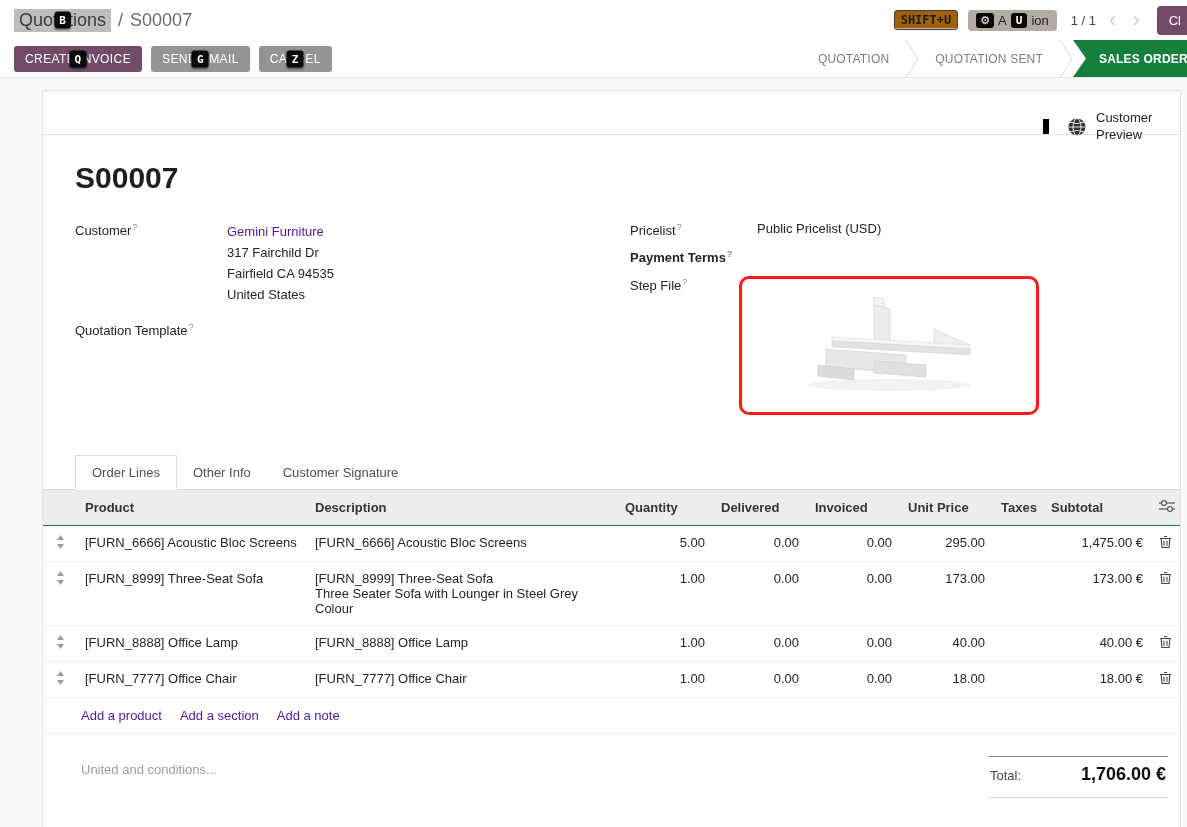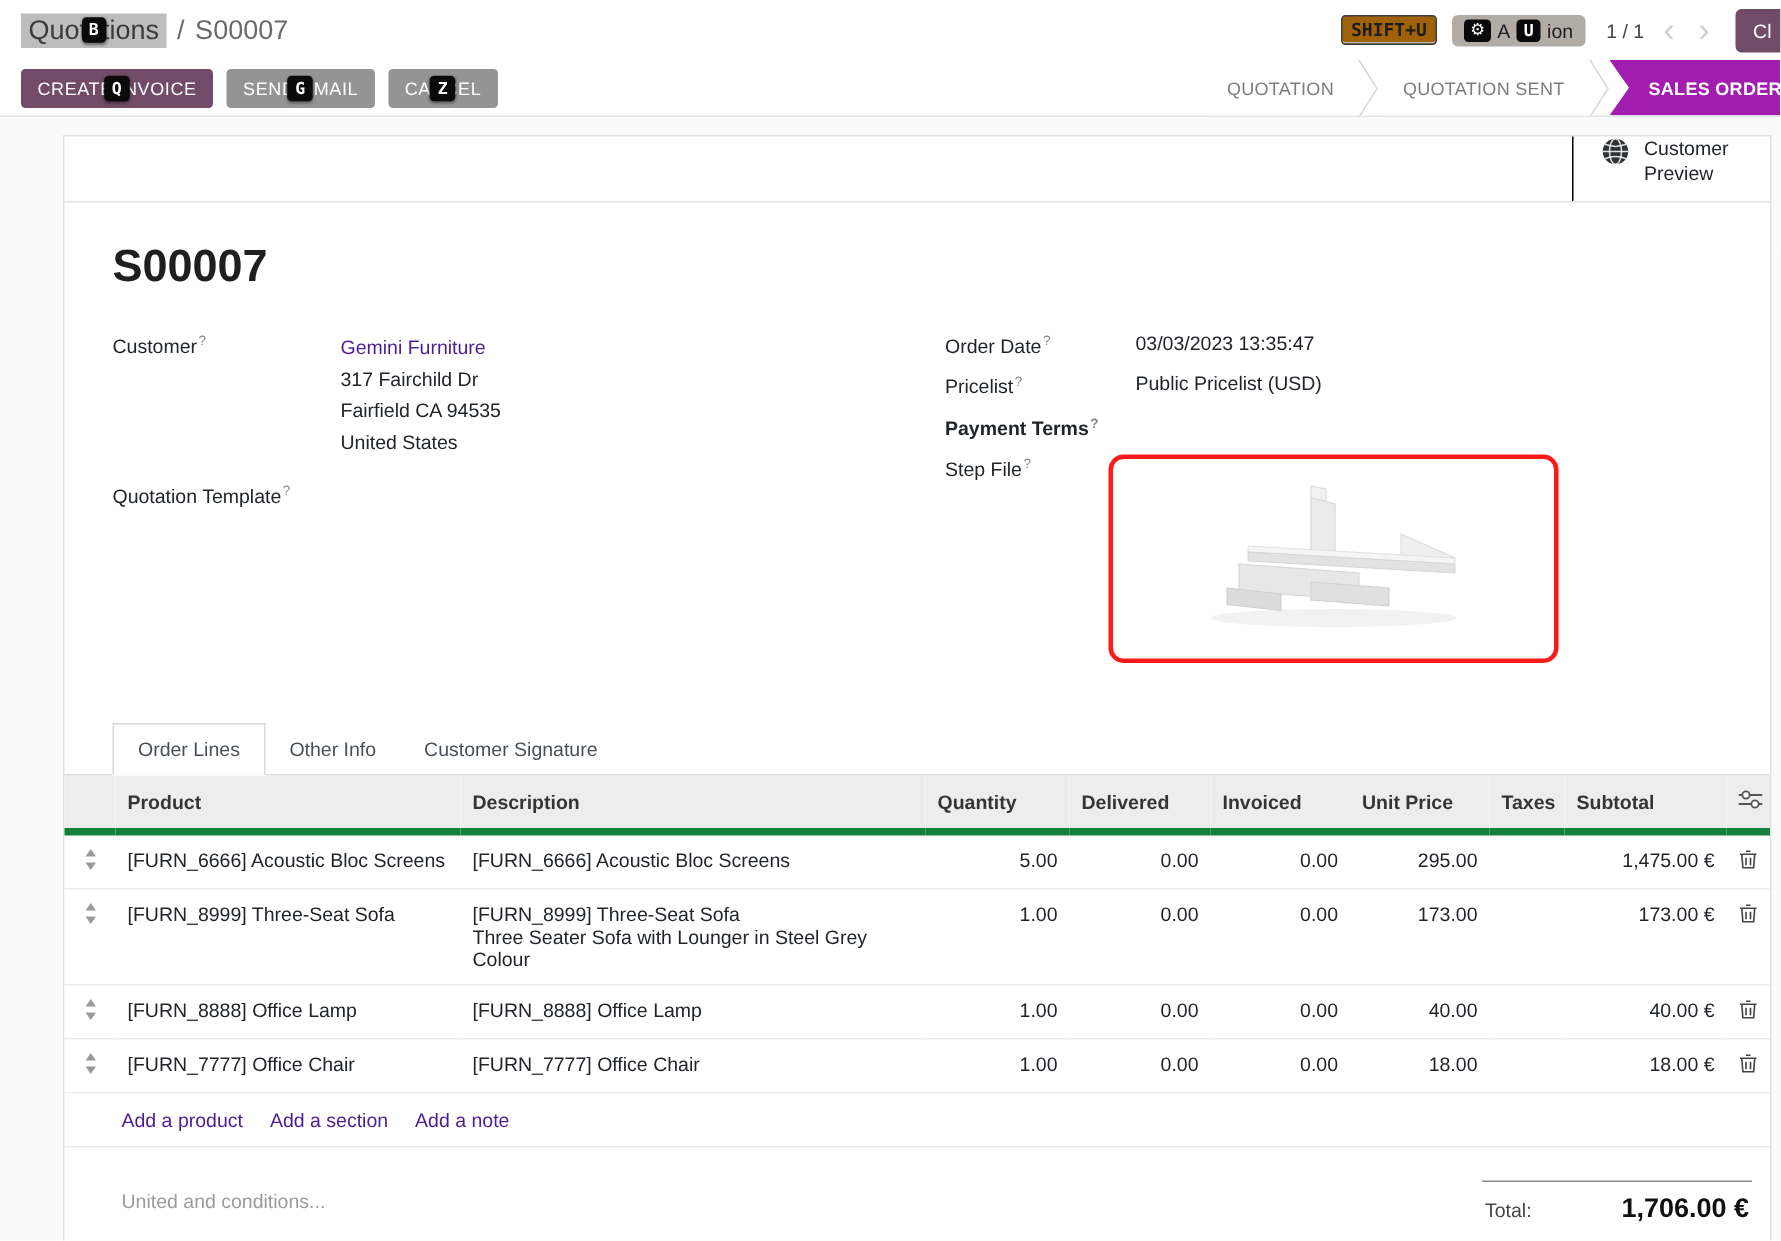--- a/index.html
+++ b/index.html
@@ -74,33 +74,33 @@
   .btn-secondary { background: #949494; }
 
   .statusbar { display: flex; align-items: stretch; margin-left: auto; }
   .step {
     display: flex; align-items: center; padding: 0 16px;
     color: #7d7d7d; font-size: 12px; letter-spacing: .2px; background: #fff;
     cursor: pointer; white-space: nowrap;
   }
   .step-sep { display: block; height: 38px; }
   .step-active {
-    background: #a21caf; color: #fff; font-weight: 700;
+    background: #15803d; color: #fff; font-weight: 700;
     padding: 0 0 0 26px; width: 114px; overflow: hidden;
     clip-path: polygon(0 0, 100% 0, 100% 100%, 0 100%, 13px 50%);
   }
 
   
   .content { background: #fafafa; height: 749px; padding: 12px 6px 0 42px; overflow: hidden; }
   .sheet { background: #fff; border: 1px solid #e2e2e2; min-height: 900px; }
 
   .sheet-header { height: 44px; border-bottom: 1px solid #e4e4e4; display: flex; justify-content: flex-end; }
   .customer-preview {
-    display: flex; align-items: flex-start; gap: 9px; padding: 0 18px;
-    border-left: 1px solid #000000; cursor: pointer;
+    display: flex; align-items: center; gap: 9px; padding: 0 18px;
+    border-left: 6px solid #000000; cursor: pointer; margin-top: 28px;
   }
   .cp-label { width: 66px; line-height: 1.3; color: #212529; }
 
   .form { padding: 26px 32px 0; }
   .title { font-size: 30px; font-weight: 700; color: #1f1f1f; margin-bottom: 26px; }
 
   .field-grid { display: flex; }
   .col-left { width: 555px; }
   .col-right { flex: 1; }
   .frow { display: flex; margin-bottom: 10px; }
@@ -124,21 +124,21 @@
   .tab { padding: 9px 16px; color: #495057; cursor: pointer; }
   .tab.active {
     background: #fff; border: 1px solid #dadada; border-bottom: 1px solid #fff;
     margin-bottom: -1px;
   }
 
   
   table.lines { width: 100%; border-collapse: collapse; font-size: 13px; table-layout: fixed; }
   table.lines thead th {
     background: #ededed; font-weight: 700; color: #353535; text-align: left;
-    padding: 9px 8px; border-bottom: 5px solid #15803d; white-space: nowrap; overflow: hidden;
+    padding: 9px 8px; border-bottom: 1px solid #15803d; white-space: nowrap; overflow: hidden;
   }
   table.lines td {
     padding: 9px 8px; border-bottom: 1px solid #ececec; vertical-align: top;
     color: #212529; background: #fff;
   }
   .num { text-align: right; }
   .cell-highlight { color: #714B67; }
   .handle-cell { text-align: center; padding-top: 11px; cursor: grab; }
   .trash-cell { text-align: center; cursor: pointer; padding-left: 2px; padding-right: 2px; }
   .desc2 { margin-top: 0; }
@@ -250,24 +250,20 @@
                 <div class="addr-line">United States</div>
               </div>
             </div>
             <div class="frow mt-template">
               <span class="flabel"><span>Quotation Template</span><sup class="help">?</sup></span>
               <span class="fvalue"></span>
             </div>
           </div>
 
           <div class="col-right">
-            <div class="frow">
-              <span class="flabel"><span>Order Date</span><sup class="help">?</sup></span>
-              <span class="fvalue">03/03/2023 13:35:47</span>
-            </div>
             <div class="frow">
               <span class="flabel"><span>Pricelist</span><sup class="help">?</sup></span>
               <span class="fvalue">Public Pricelist (USD)</span>
             </div>
             <div class="frow">
               <span class="flabel bold"><span>Payment Terms</span><sup class="help">?</sup></span>
               <span class="fvalue"></span>
             </div>
             <div class="frow">
               <span class="flabel"><span>Step File</span><sup class="help">?</sup></span>

